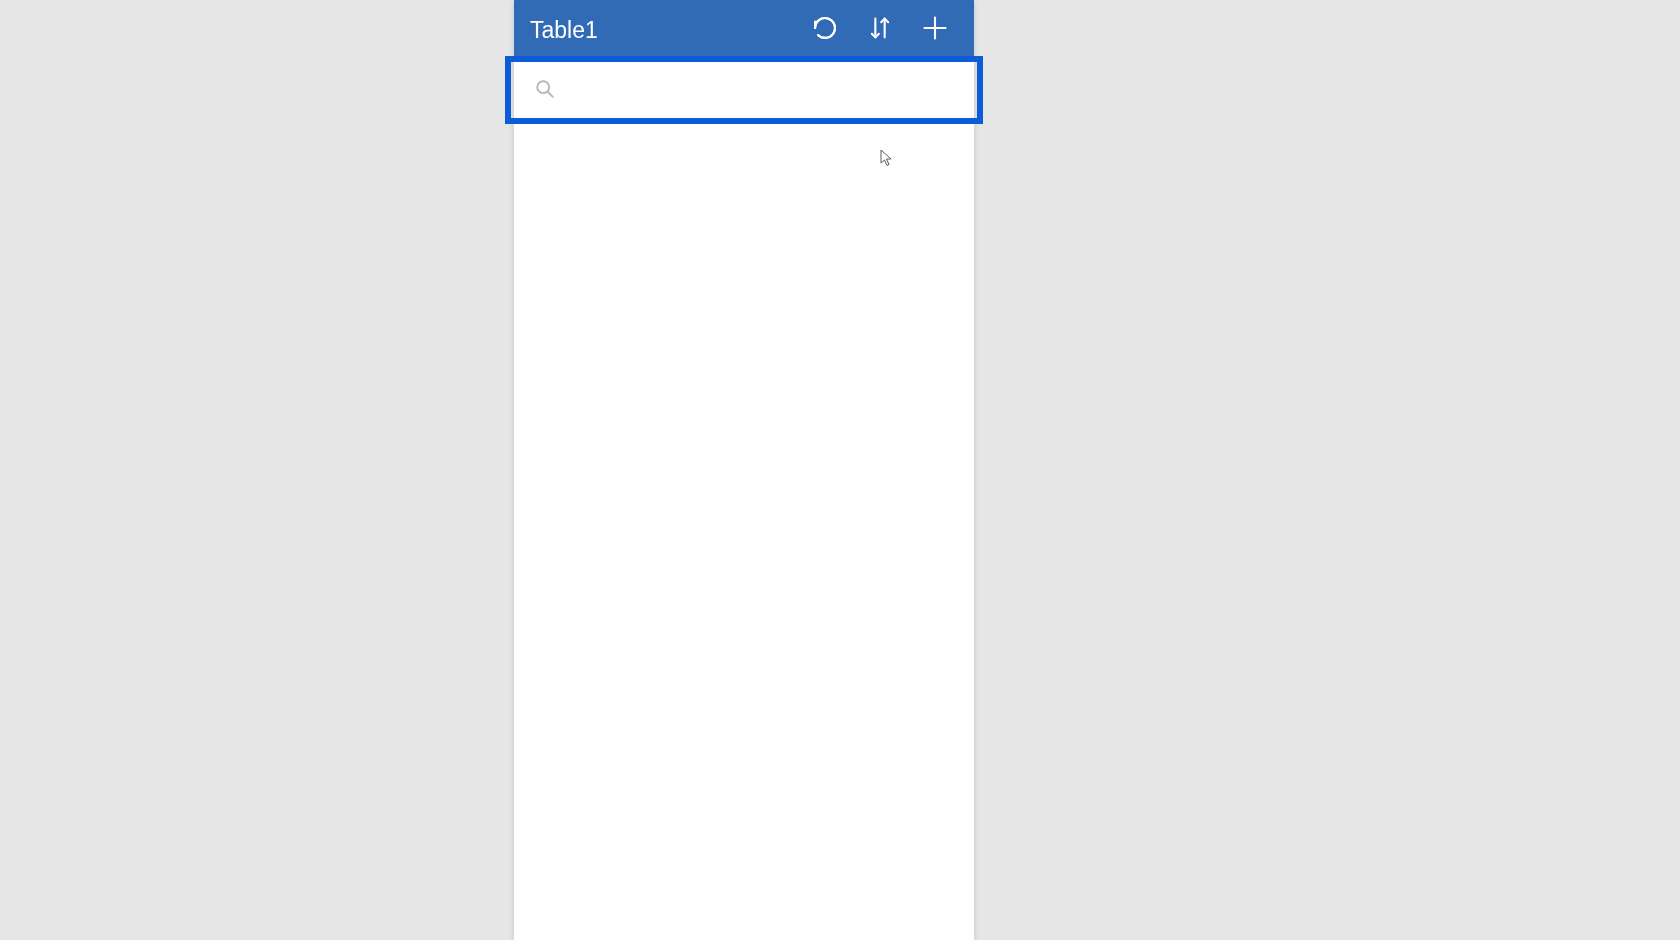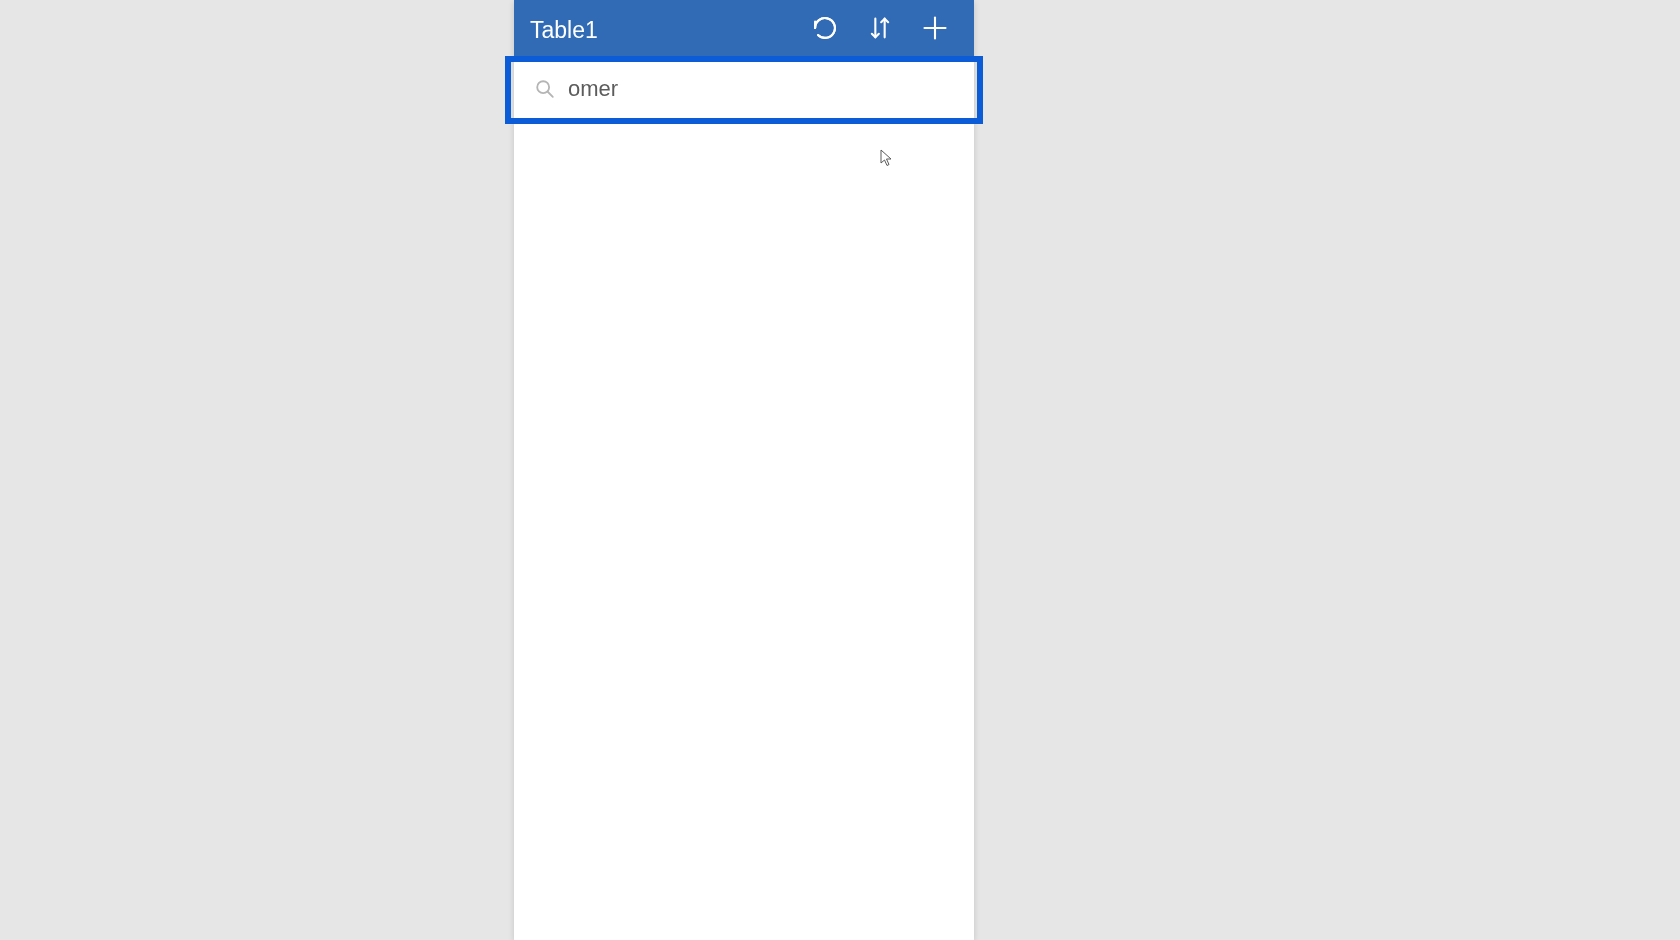--- a/index.html
+++ b/index.html
@@ -196,21 +196,20 @@
 
     <div class="search-row">
       <div class="highlight-border"></div>
       <div class="search-box">
         <span class="search-icon-wrap">
           <svg viewBox="0 0 24 24" fill="none" stroke="currentColor" stroke-width="2" stroke-linecap="round">
             <circle cx="10" cy="10" r="6.5"></circle>
             <line x1="15" y1="15" x2="20.5" y2="20.5"></line>
           </svg>
         </span>
-        <input class="search-input" type="text" placeholder="" value="omer" style="">
       </div>
     </div>
 
     <div class="content-area"></div>
 
   </div>
 
   <div class="cursor-pointer">
     <svg viewBox="0 0 14 18" width="14" height="18">
       <path d="M1 1 L1 14 L4.5 11 L7 16.5 L9 15.5 L6.5 10 L11 10 Z" fill="#ffffff" stroke="#5a5a5a" stroke-width="1"></path>

